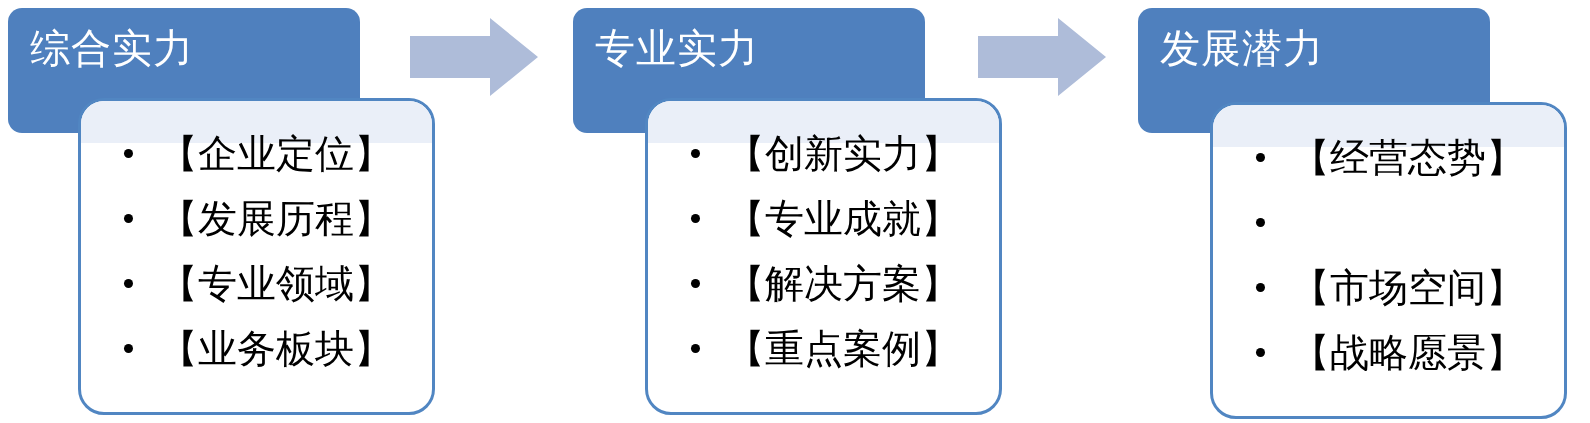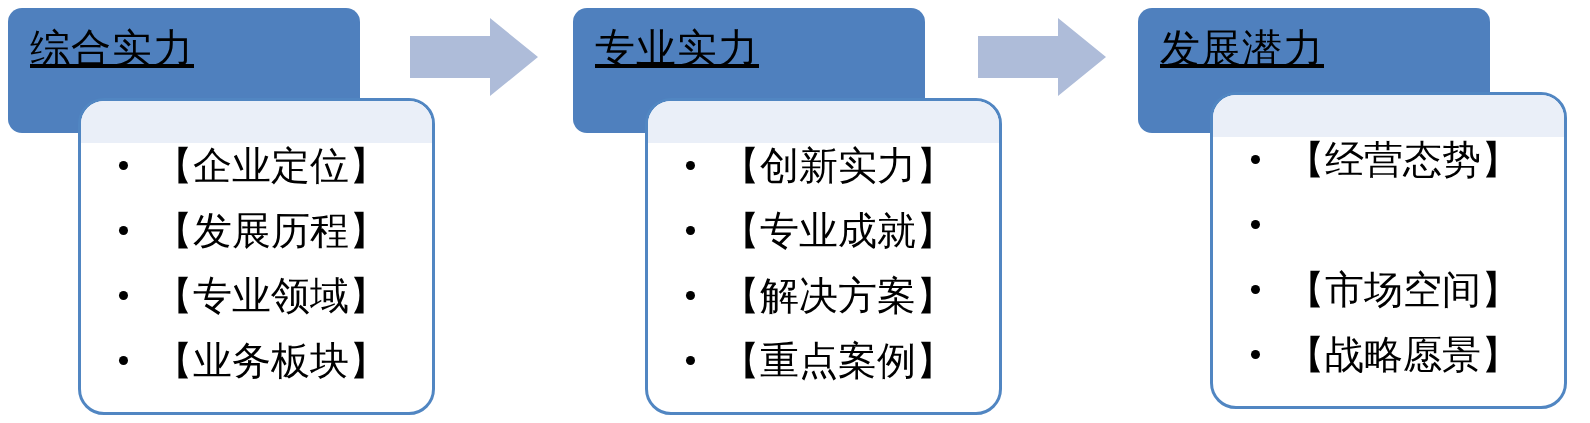--- a/index.html
+++ b/index.html
@@ -28,23 +28,22 @@
     z-index: 1;
   }
   .header-label {
     position: absolute;
     left: 22px;
     top: 14px;
     font-size: 40px;
     line-height: 52px;
     letter-spacing: 1px;
     white-space: nowrap;
-    color: #000000;
+    color: #ffffff;
     font-weight: 400;
-    text-decoration: underline;
   }
 
   
   .content-card {
     position: absolute;
     box-sizing: border-box;
     background: #ffffff;
     border: 3px solid #5186c2;
     border-radius: 26px;
     z-index: 2;
@@ -54,22 +53,22 @@
     position: absolute;
     left: 0;
     right: 0;
     top: 0;
     height: 42px;
     background: #eaeff8;
     pointer-events: none;
   }
   .bullet-list {
     position: relative;
-    margin: 12px;
-    padding: 0;
+    margin: 0;
+    padding: 17px;
     list-style: none;
     z-index: 1;
   }
   .bullet-item {
     display: flex;
     align-items: center;
     height: 65px;
     padding-left: 26px;
     color: #000000;
   }
@@ -160,21 +159,21 @@
   <div class="flow-arrow" style="left:978px; top:18px; width:128px; height:78px;">
     <svg width="128" height="78" viewBox="0 0 128 78" xmlns="http://www.w3.org/2000/svg">
       <polygon points="0,18 80,18 80,0 128,39 80,78 80,60 0,60" fill="#aebcd9"></polygon>
     </svg>
   </div>
 
   <div class="header-plate" style="left:1138px; top:8px; width:352px; height:125px;">
     <span class="header-label">发展潜力</span>
   </div>
 
-  <div class="content-card" style="left:1210px; top:92px; width:357px; height:317px;">
+  <div class="content-card" style="left:1210px; top:102px; width:357px; height:317px;">
     <div class="card-tint"></div>
     <ul class="bullet-list" style="padding-top:20px;">
       <li class="bullet-item">
         <span class="bullet-dot"></span>
         <span class="bullet-text">【经营态势】</span>
       </li>
       <li class="bullet-item">
         <span class="bullet-dot"></span>
       </li>
       <li class="bullet-item">

